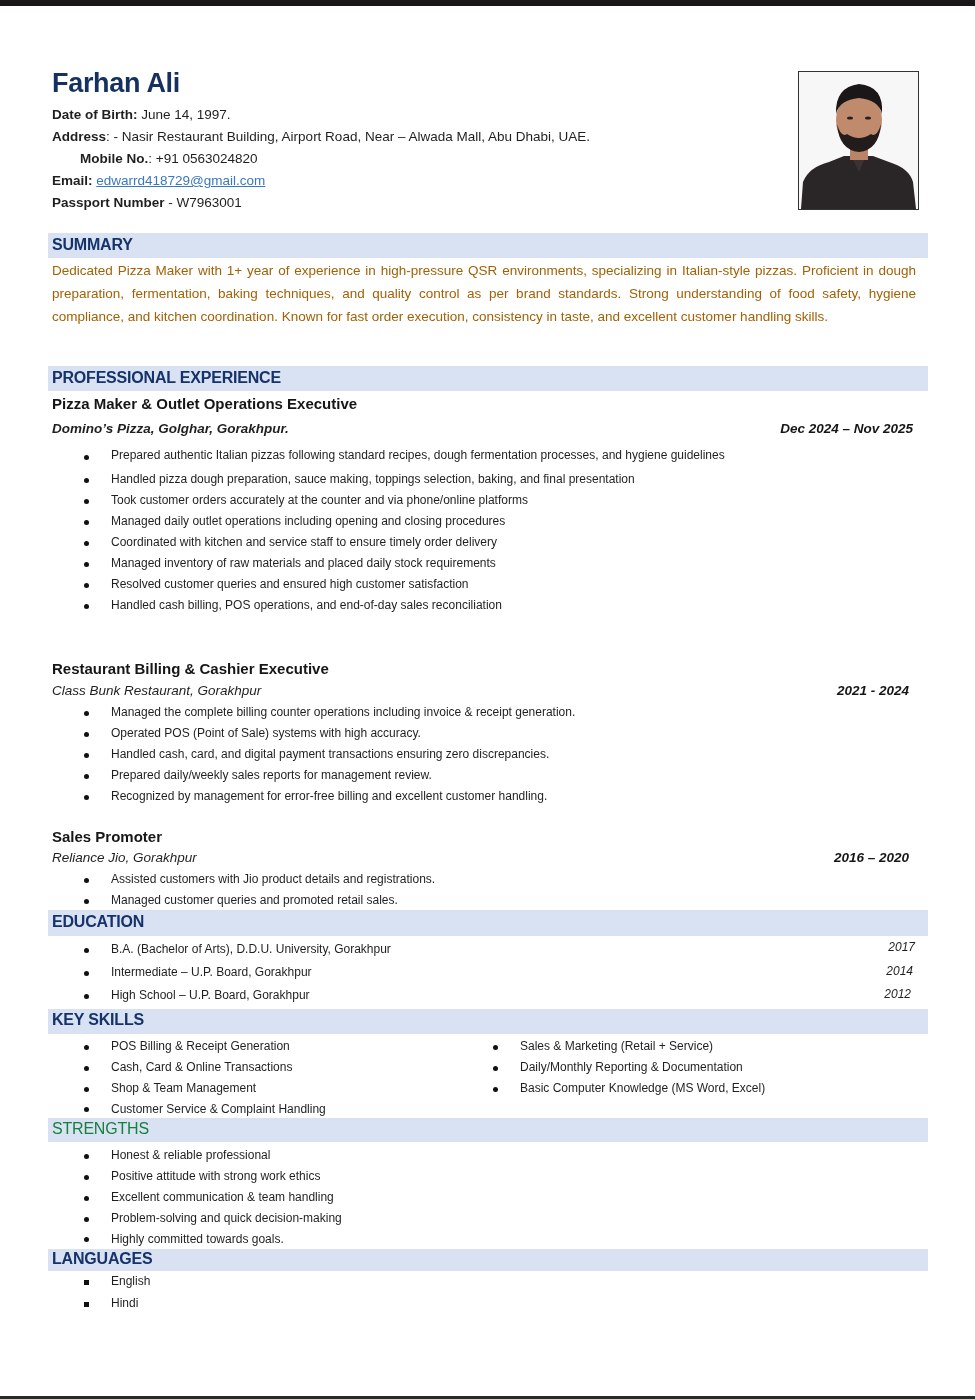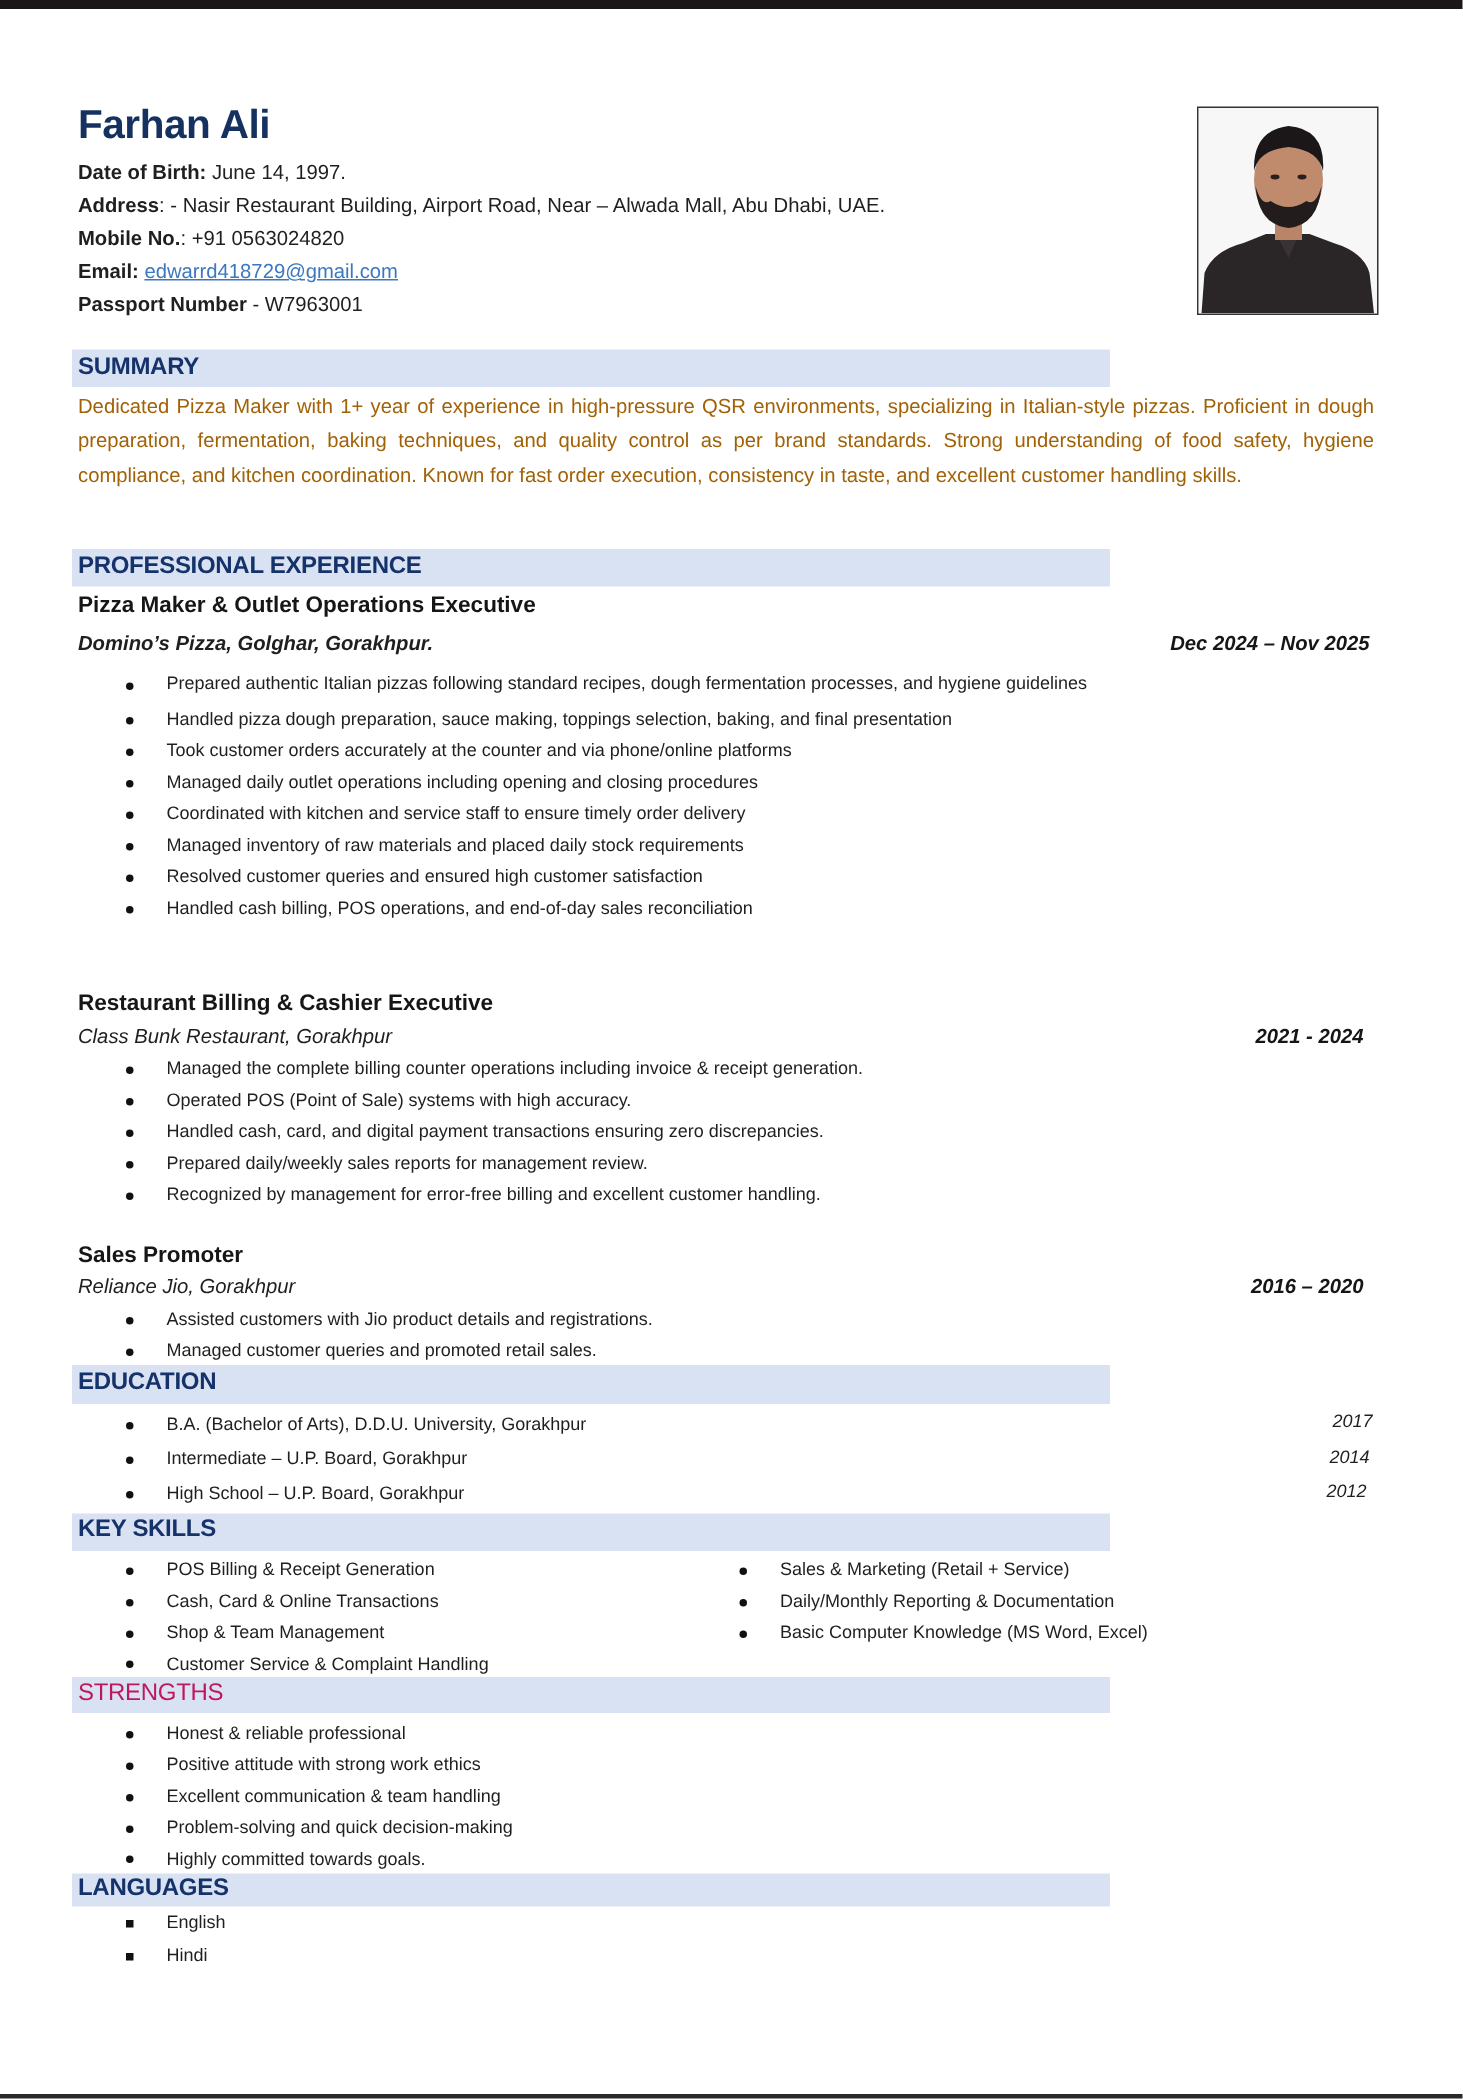--- a/index.html
+++ b/index.html
@@ -8,23 +8,23 @@
   .topbar { position:absolute; left:0; top:0; width:975px; height:6px; background:#1b1617; }
   .bottombar { position:absolute; left:0; bottom:0; width:975px; height:3px; background:#2a2a2a; }
 
   .name { position:absolute; left:52px; top:68px; font-size:27px; font-weight:bold; color:#14315f; letter-spacing:-0.3px; }
   .info { position:absolute; left:52px; font-size:13.5px; color:#1f1f1f; white-space:nowrap; }
   .info b { font-weight:bold; }
   .info a { color:#3a78c0; text-decoration:underline; }
 
   .photo { position:absolute; left:798px; top:71px; width:119px; height:137px; border:1px solid #333; background:#f6f6f6; overflow:hidden; }
 
-  .band { position:absolute; left:48px; width:692px; height:25px; background:#d9e2f2; }
+  .band { position:absolute; left:48px; width:880px; height:25px; background:#d9e2f2; }
   .band-title { position:absolute; left:4px; top:3px; font-size:16px; font-weight:bold; color:#15336a; letter-spacing:-0.2px; }
-  .band-title.light { font-weight:normal; color:#be185d; }
+  .band-title.light { font-weight:normal; color:#15803d; }
 
   .summary { position:absolute; left:52px; top:259px; width:864px; font-size:13.5px; line-height:23px; text-align:justify; color:#a16207; }
 
   .job-title { position:absolute; left:52px; font-size:15px; font-weight:bold; color:#161616; }
   .job-company { position:absolute; left:52px; font-size:13.5px; font-style:italic; color:#1f1f1f; }
   .job-company.bold { font-weight:bold; }
   .job-dates { position:absolute; right:64px; font-size:13.5px; font-style:italic; font-weight:bold; color:#161616; }
 
   ul.bul { position:absolute; left:82px; margin:0; padding:0; list-style:none; font-size:12px; color:#1f1f1f; }
   ul.bul li { position:relative; padding-left:29px; white-space:nowrap; }
@@ -39,21 +39,21 @@
 <div class="topbar"></div>
 
 <div class="name">Farhan Ali</div>
 
 <div class="info" style="top:107px;">
   <b>Date of Birth:</b><span> June 14, 1997.</span>
 </div>
 <div class="info" style="top:129px;">
   <b>Address</b><span>: - Nasir Restaurant Building, Airport Road, Near – Alwada Mall, Abu Dhabi, UAE.</span>
 </div>
-<div class="info" style="top:151px;">
+<div class="info" style="top:151px;margin-left:28px;">
   <b>Mobile No.</b><span>: +91 0563024820</span>
 </div>
 <div class="info" style="top:173px;">
   <b>Email:</b> <a>edwarrd418729@gmail.com</a>
 </div>
 <div class="info" style="top:195px;">
   <b>Passport Number</b><span> - W7963001</span>
 </div>
 
 <div class="photo" title="Profile photo of a man with beard in dark shirt">

